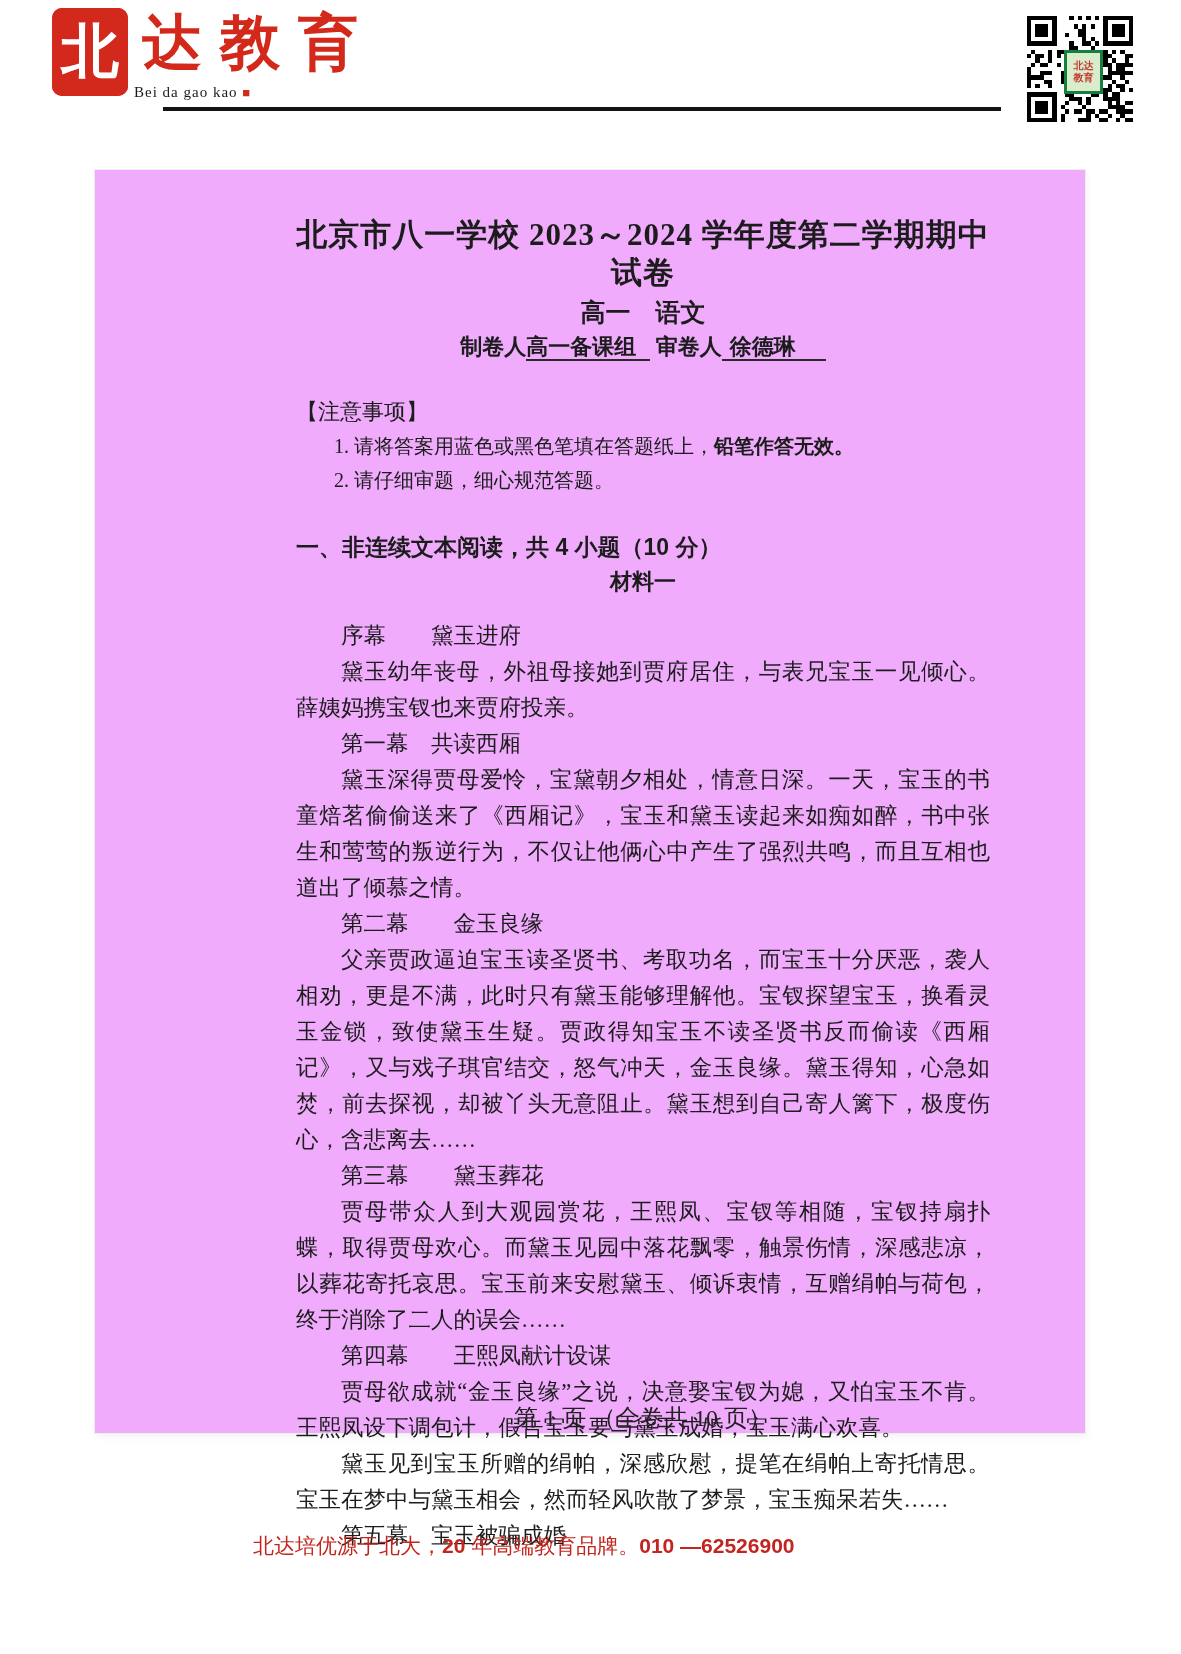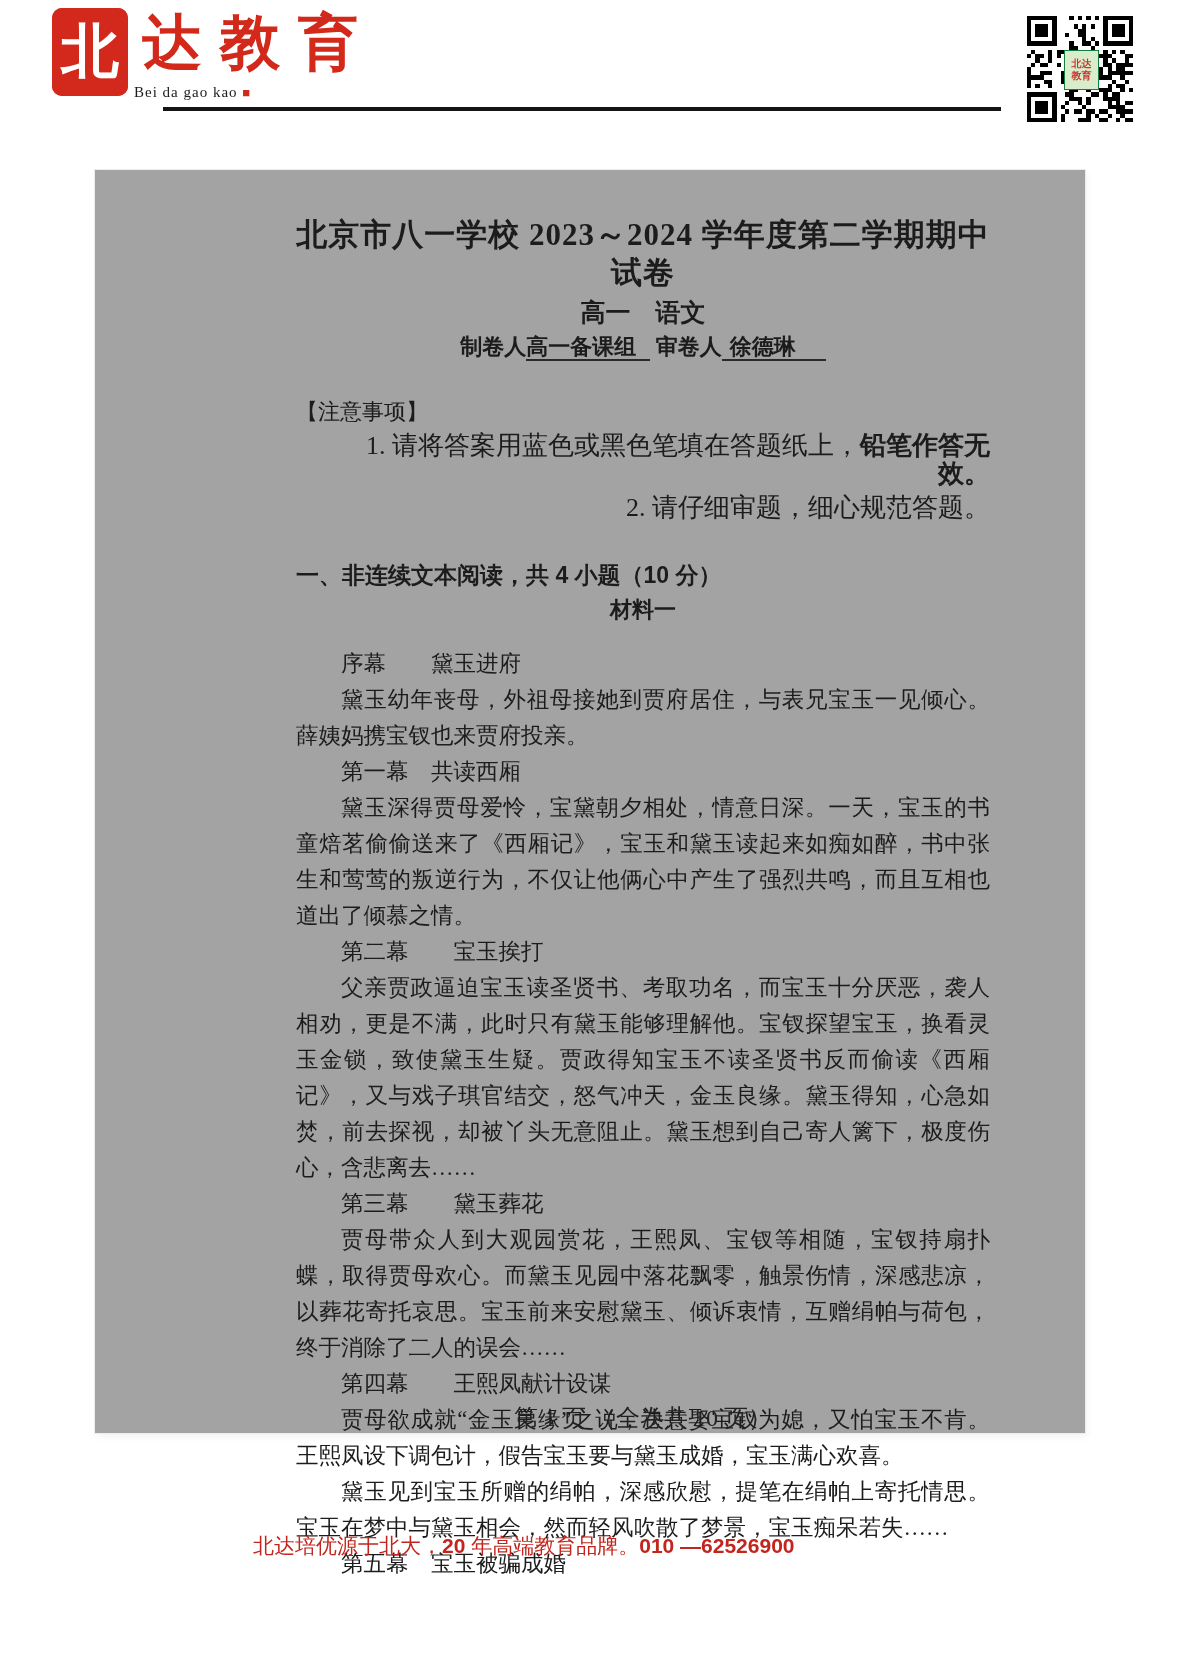--- a/index.html
+++ b/index.html
@@ -16,37 +16,37 @@
   .brand-sub{position:absolute;left:134px;top:84px;font-size:15px;color:#1b1b1b;letter-spacing:1px;}
   .brand-sub .sq{color:#d2291b;font-size:13px;}
   .slogan{position:absolute;right:181px;top:78px;font-size:21px;color:#cd4a45;white-space:nowrap;
           font-family:"Liberation Sans","DejaVu Sans",sans-serif;}
   .rule{position:absolute;left:163px;top:107px;width:838px;height:4px;background:#141414;}
 
   
   .qr{position:absolute;left:1027px;top:16px;width:106px;height:106px;}
   .qr svg{display:block;}
   .qr-label{position:absolute;left:37px;top:34px;width:33px;height:38px;background:#d9edcd;
-            border:1px solid #15803d;display:flex;flex-direction:column;align-items:center;justify-content:center;}
+            border:3px solid #15803d;display:flex;flex-direction:column;align-items:center;justify-content:center;}
   .qr-label div{font-size:10px;line-height:12px;color:#c43a2e;font-weight:bold;white-space:nowrap;}
 
   
-  .page{position:absolute;left:95px;top:170px;width:990px;height:1263px;background:#a3a3a3;
+  .page{position:absolute;left:95px;top:170px;width:990px;height:1263px;background:#f0abfc;
         box-shadow:0 0 0 1px #ededea, 2px 4px 8px rgba(0,0,0,0.05);}
   .col{margin-left:201px;width:694px;padding-top:46px;}
 
   .title{font-size:31px;line-height:38px;font-weight:bold;text-align:center;letter-spacing:1px;margin:0;}
   .subject{font-size:25px;line-height:30px;font-weight:bold;text-align:center;margin:6px 0 0 0;}
   .maker{font-size:22px;line-height:30px;text-align:center;margin:4px 0 0 0;font-weight:bold;}
   .u{border-bottom:2px solid #2a2a2a;}
   .u1{padding-right:14px;}
   .u2{padding-left:8px;padding-right:30px;}
 
   .notice-title{font-size:22px;line-height:28px;margin:36px 0 0 0;}
-  .notice-item{font-size:26px;line-height:28px;margin:6px 0 0 38px;text-align:right;}
+  .notice-item{font-size:20px;line-height:28px;margin:6px 0 0 38px;}
   .notice-item b{font-weight:bold;}
 
   .section-title{font-size:23px;line-height:30px;font-weight:bold;margin:38px 0 0 0;
                  font-family:"Liberation Sans","DejaVu Sans",sans-serif;}
   .material{font-size:22px;line-height:28px;font-weight:bold;text-align:center;margin:6px 0 0 0;
             font-family:"Liberation Sans","DejaVu Sans",sans-serif;}
 
   .content{margin-top:22px;font-size:22.5px;line-height:36px;text-align:justify;}
   .content p{margin:0;}
   .content p.scene{text-indent:2em;}
@@ -300,21 +300,21 @@
       </div>
 
       <div class="section-title">一、非连续文本阅读，共 4 小题（10 分）</div>
       <div class="material">材料一</div>
 
       <div class="content">
           <p class="scene">序幕　　黛玉进府</p>
           <p class="para">黛玉幼年丧母，外祖母接她到贾府居住，与表兄宝玉一见倾心。薛姨妈携宝钗也来贾府投亲。</p>
           <p class="scene">第一幕　共读西厢</p>
           <p class="para">黛玉深得贾母爱怜，宝黛朝夕相处，情意日深。一天，宝玉的书童焙茗偷偷送来了《西厢记》，宝玉和黛玉读起来如痴如醉，书中张生和莺莺的叛逆行为，不仅让他俩心中产生了强烈共鸣，而且互相也道出了倾慕之情。</p>
-          <p class="scene">第二幕　　宝玉挨打</p>
+          <p class="scene">第二幕　　金玉良缘</p>
           <p class="para">父亲贾政逼迫宝玉读圣贤书、考取功名，而宝玉十分厌恶，袭人相劝，更是不满，此时只有黛玉能够理解他。宝钗探望宝玉，换看灵玉金锁，致使黛玉生疑。贾政得知宝玉不读圣贤书反而偷读《西厢记》，又与戏子琪官结交，怒气冲天，金玉良缘。黛玉得知，心急如焚，前去探视，却被丫头无意阻止。黛玉想到自己寄人篱下，极度伤心，含悲离去……</p>
           <p class="scene">第三幕　　黛玉葬花</p>
           <p class="para">贾母带众人到大观园赏花，王熙凤、宝钗等相随，宝钗持扇扑蝶，取得贾母欢心。而黛玉见园中落花飘零，触景伤情，深感悲凉，以葬花寄托哀思。宝玉前来安慰黛玉、倾诉衷情，互赠绢帕与荷包，终于消除了二人的误会……</p>
           <p class="scene">第四幕　　王熙凤献计设谋</p>
           <p class="para">贾母欲成就“金玉良缘”之说，决意娶宝钗为媳，又怕宝玉不肯。王熙凤设下调包计，假告宝玉要与黛玉成婚，宝玉满心欢喜。</p>
           <p class="para">黛玉见到宝玉所赠的绢帕，深感欣慰，提笔在绢帕上寄托情思。宝玉在梦中与黛玉相会，然而轻风吹散了梦景，宝玉痴呆若失……</p>
           <p class="scene">第五幕　宝玉被骗成婚</p>
         </div>
     </div>
 

